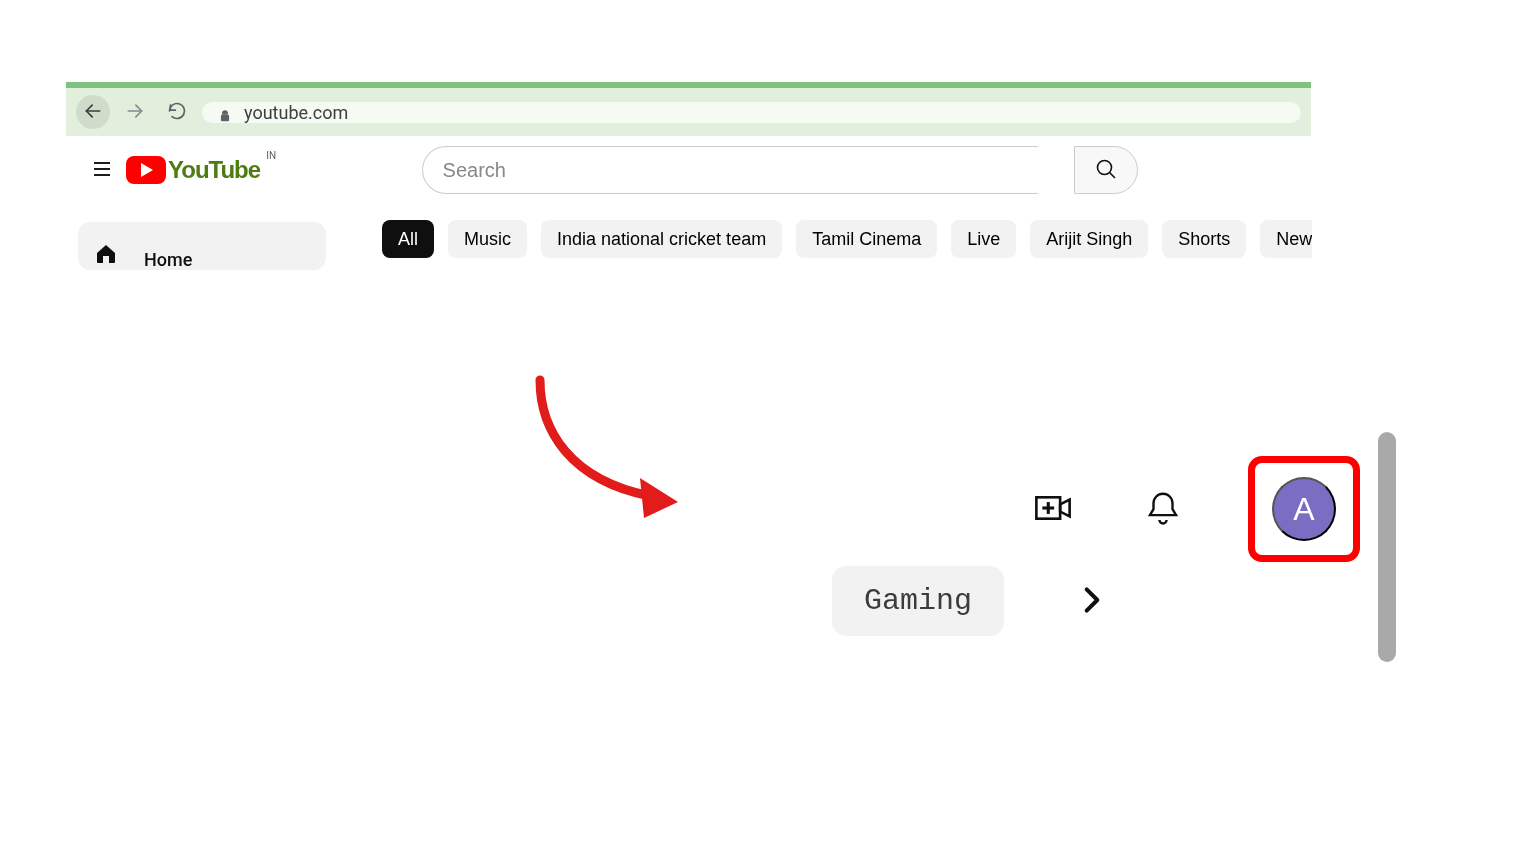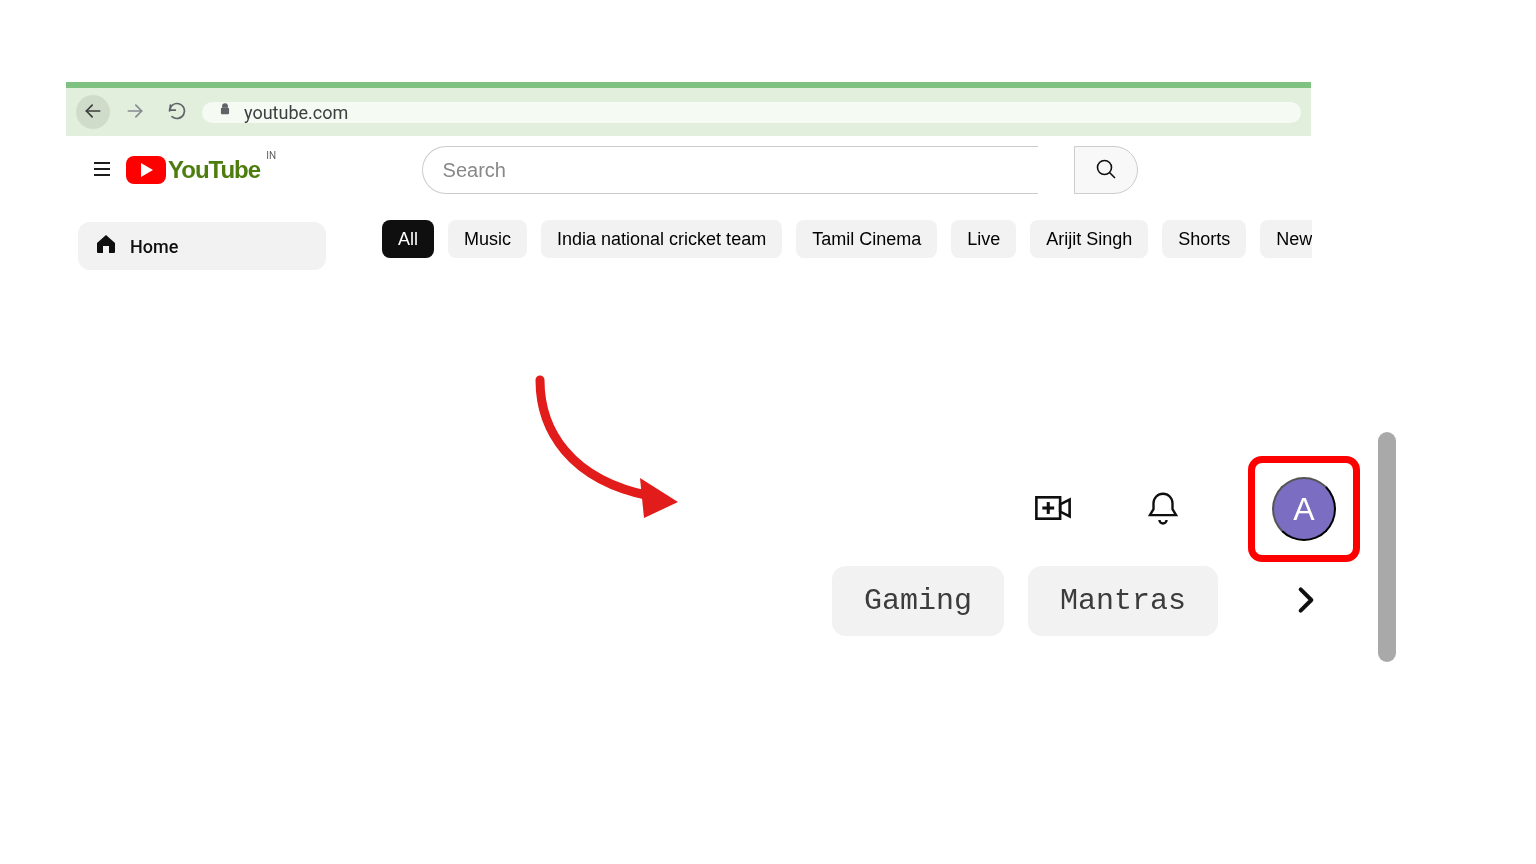--- a/index.html
+++ b/index.html
@@ -49,21 +49,21 @@
   .nav-btn.back-active { background: rgba(0,0,0,0.08); color:#3c3c3c; }
   .nav-btn svg { width: 20px; height: 20px; stroke: currentColor; fill:none; stroke-width:2; stroke-linecap:round; stroke-linejoin:round; }
   .nav-btn.dim { color:#858a8f; }
 
   .url-pill {
     flex: 1;
     height: 21px;
     background: #f5faf3;
     border-radius: 17px;
     display: flex;
-    align-items: flex-start;
+    align-items: flex-end;
     padding: 0 16px;
     gap: 12px;
     color: #3c4043;
     font-size: 18px;
   }
   .lock-icon { color:#5f6368; display:flex; }
   .lock-icon svg { width:14px; height:14px; fill: currentColor; }
 
   
   .masthead {
@@ -162,22 +162,22 @@
 
   
   .sidebar {
     position:absolute;
     left: 78px;
     top: 222px;
     width: 248px;
   }
   .side-item {
     display:flex;
-    align-items:center;
-    gap: 12px;
+    align-items:flex-end;
+    gap: 26px;
     height: 48px;
     padding: 0 16px;
     border-radius: 12px;
     font-size: 18px;
     color:#0f0f0f;
     cursor:pointer;
   }
   .side-item.active { background:#f2f2f2; font-weight:500; }
   .side-item svg { width:24px; height:24px; }
 
@@ -427,21 +427,20 @@
   </button>
   <div class="avatar-highlight">
     <button class="avatar">
       <span>A</span>
     </button>
   </div>
 </div>
 
 <div class="extra-chips">
   <button class="big-chip">Gaming</button>
-  <button class="big-chip">Mantras</button>
   <button class="chip-next">
     <span>
       <svg viewBox="0 0 24 24">
           <polyline points="8 4 16 12 8 20"></polyline>
         </svg>
     </span>
   </button>
 </div>
 
 <div class="fake-scroll"></div>

